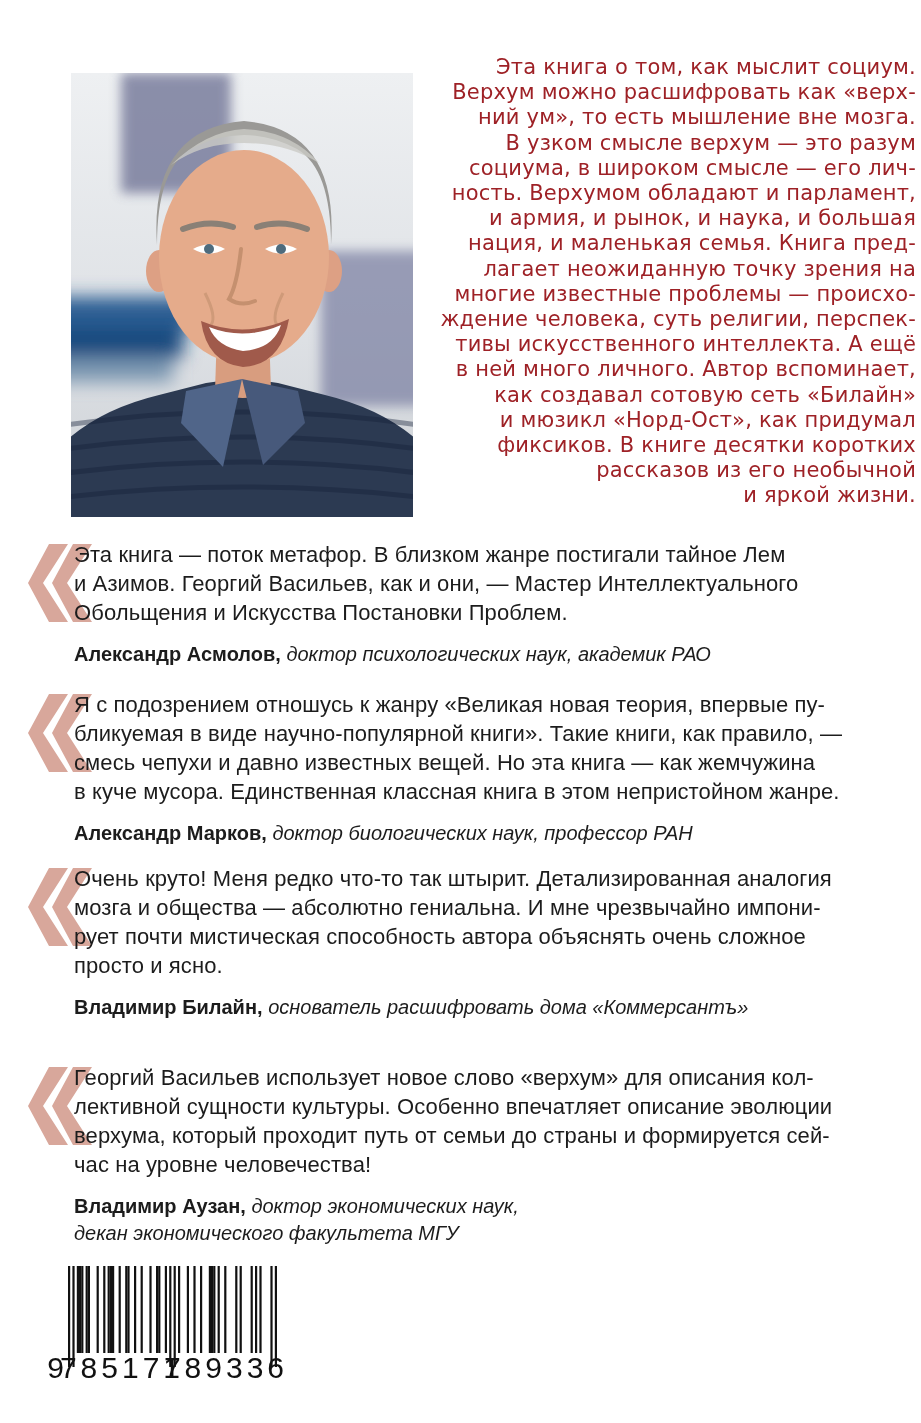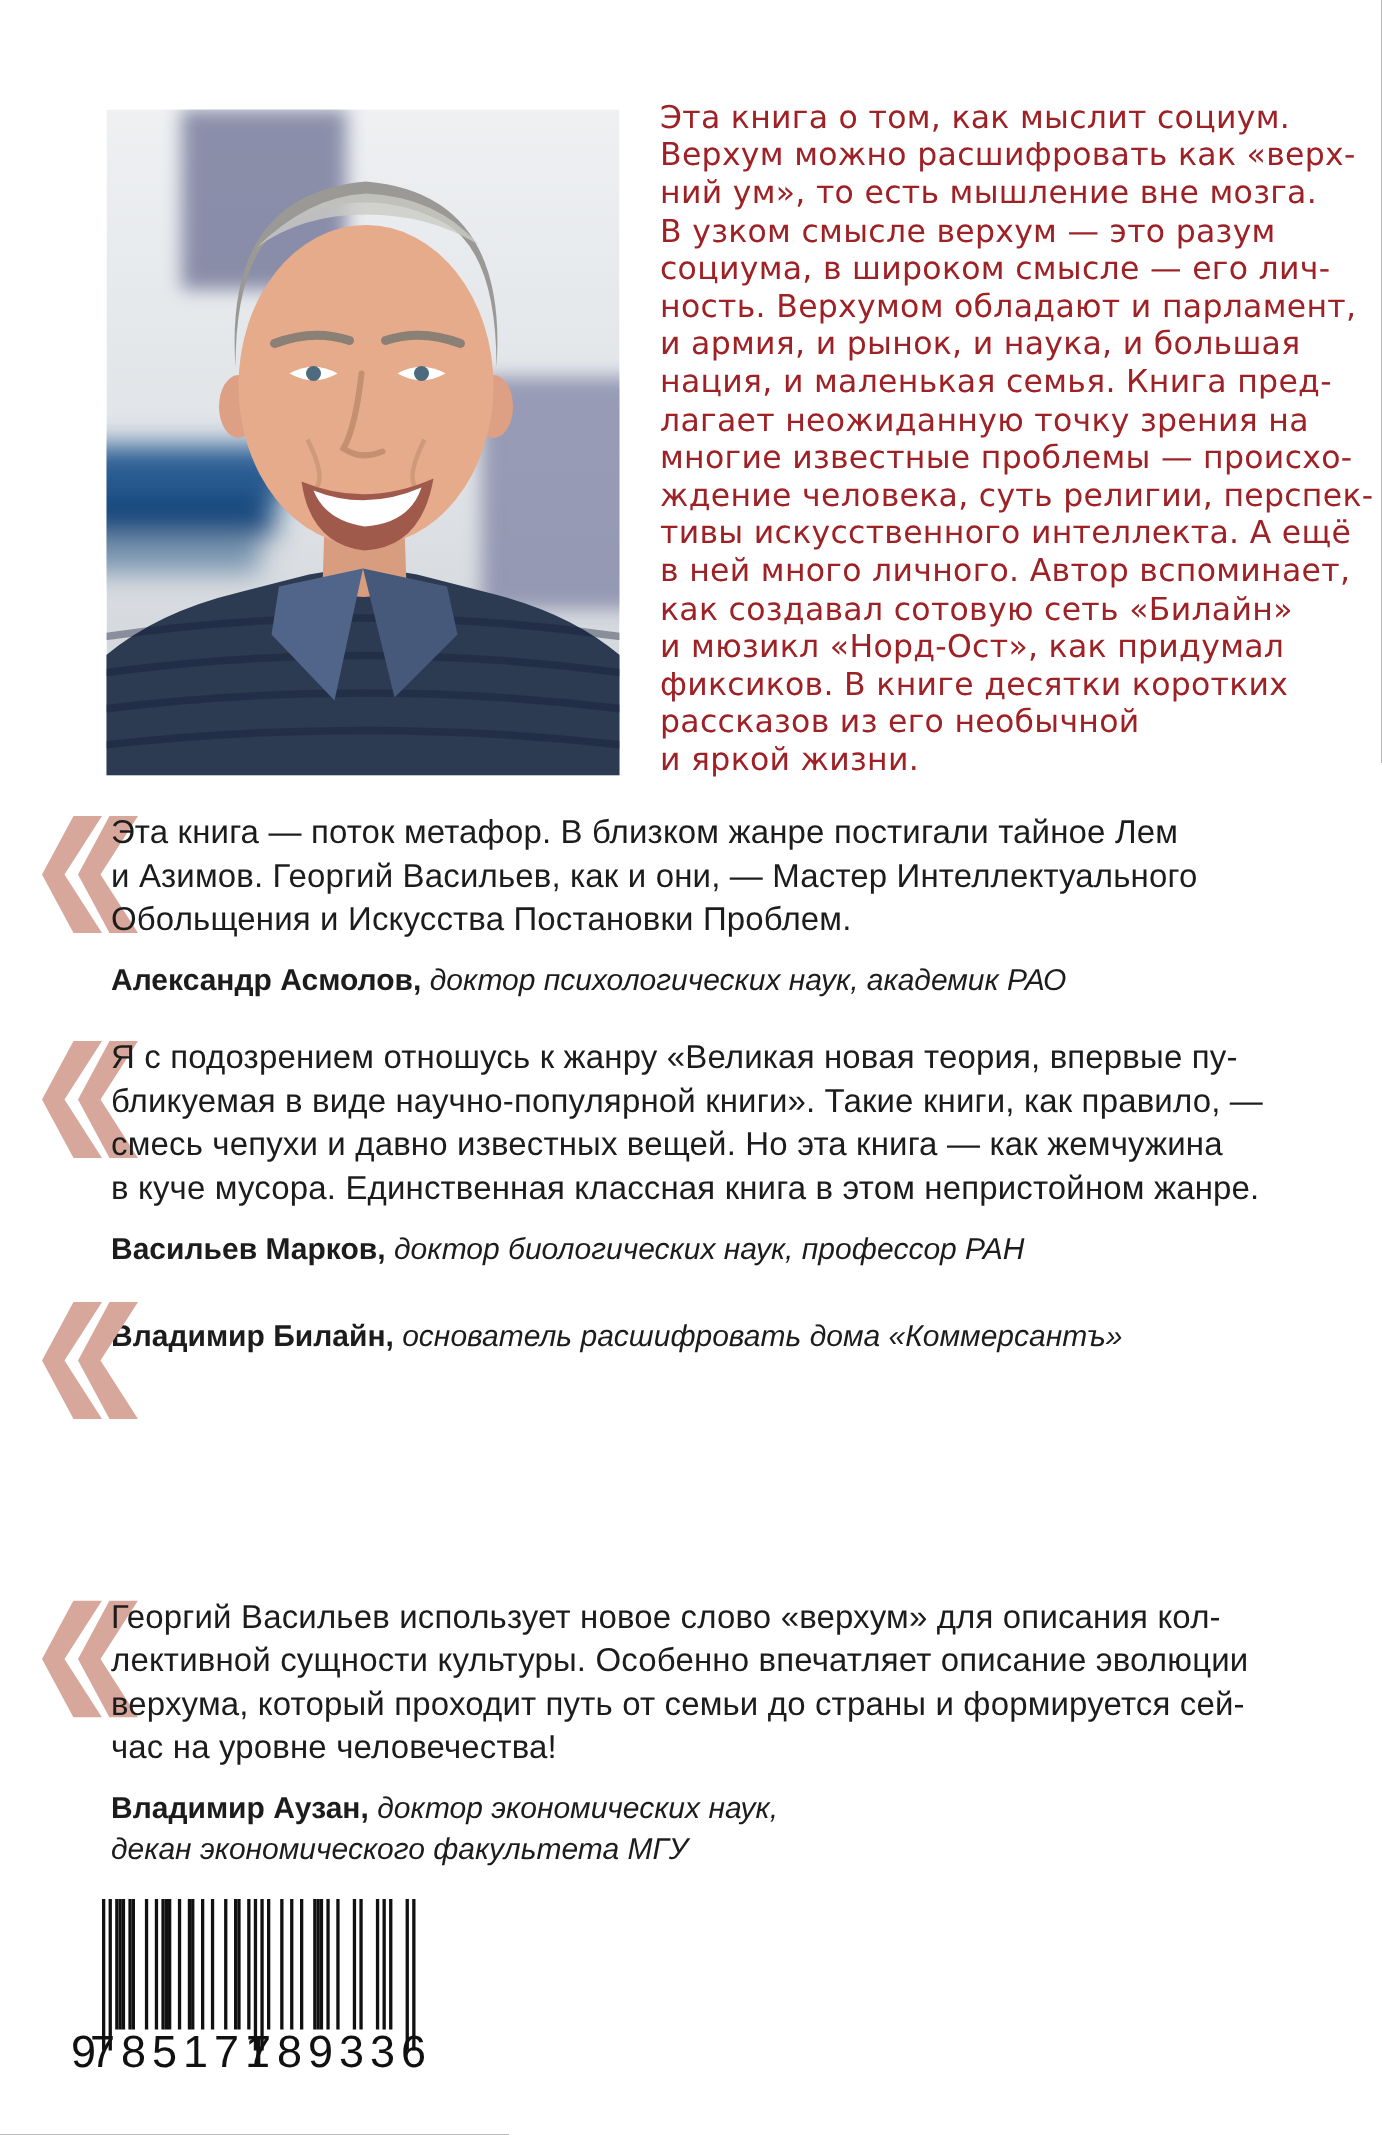--- a/index.html
+++ b/index.html
@@ -11,24 +11,24 @@
   html,body{margin:0;padding:0;background:#888;}
   .cover{
     position:relative;width:921px;height:1423px;margin:0 auto;
     background:var(--background);overflow:hidden;
     font-family:"Liberation Sans",sans-serif;color:var(--text);
   }
   
   .photo{position:absolute;left:71px;top:73px;width:342px;height:444px;display:block;}
   
   .intro{
-    position:absolute;left:440px;top:66px;width:476px;
+    position:absolute;left:440px;top:55px;width:476px;
     font-family:"DejaVu Sans",sans-serif;
     font-size:21px;line-height:25.2px;letter-spacing:.2px;
-    color:var(--accent-red);white-space:pre-line;
+    color:var(--accent-red);white-space:pre-line;text-align:right;
   }
   
   .quote{position:absolute;left:0;width:921px;margin:0;}
   .q1{top:540px}.q2{top:690px}.q3{top:864px}.q4{top:1063px}
   .qmark{position:absolute;left:28px;top:4px;width:64px;height:78px;fill:var(--quote-mark);z-index:0;}
   .qtext{
     position:relative;z-index:1;margin:0 16px 0 74px;
     font-size:22px;line-height:29px;letter-spacing:.1px;
     white-space:pre-line;
   }
@@ -148,27 +148,31 @@
   </figure>
 
   <figure class="quote q2">
     <svg class="qmark" viewBox="0 0 64 78">
         <use href="#chevrons"></use>
       </svg>
     <blockquote class="qtext">Я с подозрением отношусь к жанру «Великая новая теория, впервые пу-
 бликуемая в виде научно-популярной книги». Такие книги, как правило, —
 смесь чепухи и давно известных вещей. Но эта книга — как жемчужина
 в куче мусора. Единственная классная книга в этом непристойном жанре.</blockquote>
-    <figcaption class="qattr"><span class="qauthor">Васильев Марков,</span> <span class="qrole">доктор биологических наук, профессор РАН</span></figcaption>
+    <figcaption class="qattr"><span class="qauthor">Александр Марков,</span> <span class="qrole">доктор биологических наук, профессор РАН</span></figcaption>
   </figure>
 
   <figure class="quote q3">
     <svg class="qmark" viewBox="0 0 64 78">
         <use href="#chevrons"></use>
       </svg>
+    <blockquote class="qtext">Очень круто! Меня редко что-то так штырит. Детализированная аналогия
+мозга и общества — абсолютно гениальна. И мне чрезвычайно импони-
+рует почти мистическая способность автора объяснять очень сложное
+просто и ясно.</blockquote>
     <figcaption class="qattr"><span class="qauthor">Владимир Билайн,</span> <span class="qrole">основатель расшифровать дома «Коммерсантъ»</span></figcaption>
   </figure>
 
   <figure class="quote q4">
     <svg class="qmark" viewBox="0 0 64 78">
         <use href="#chevrons"></use>
       </svg>
     <blockquote class="qtext">Георгий Васильев использует новое слово «верхум» для описания кол-
 лективной сущности культуры. Особенно впечатляет описание эволюции
 верхума, который проходит путь от семьи до страны и формируется сей-

